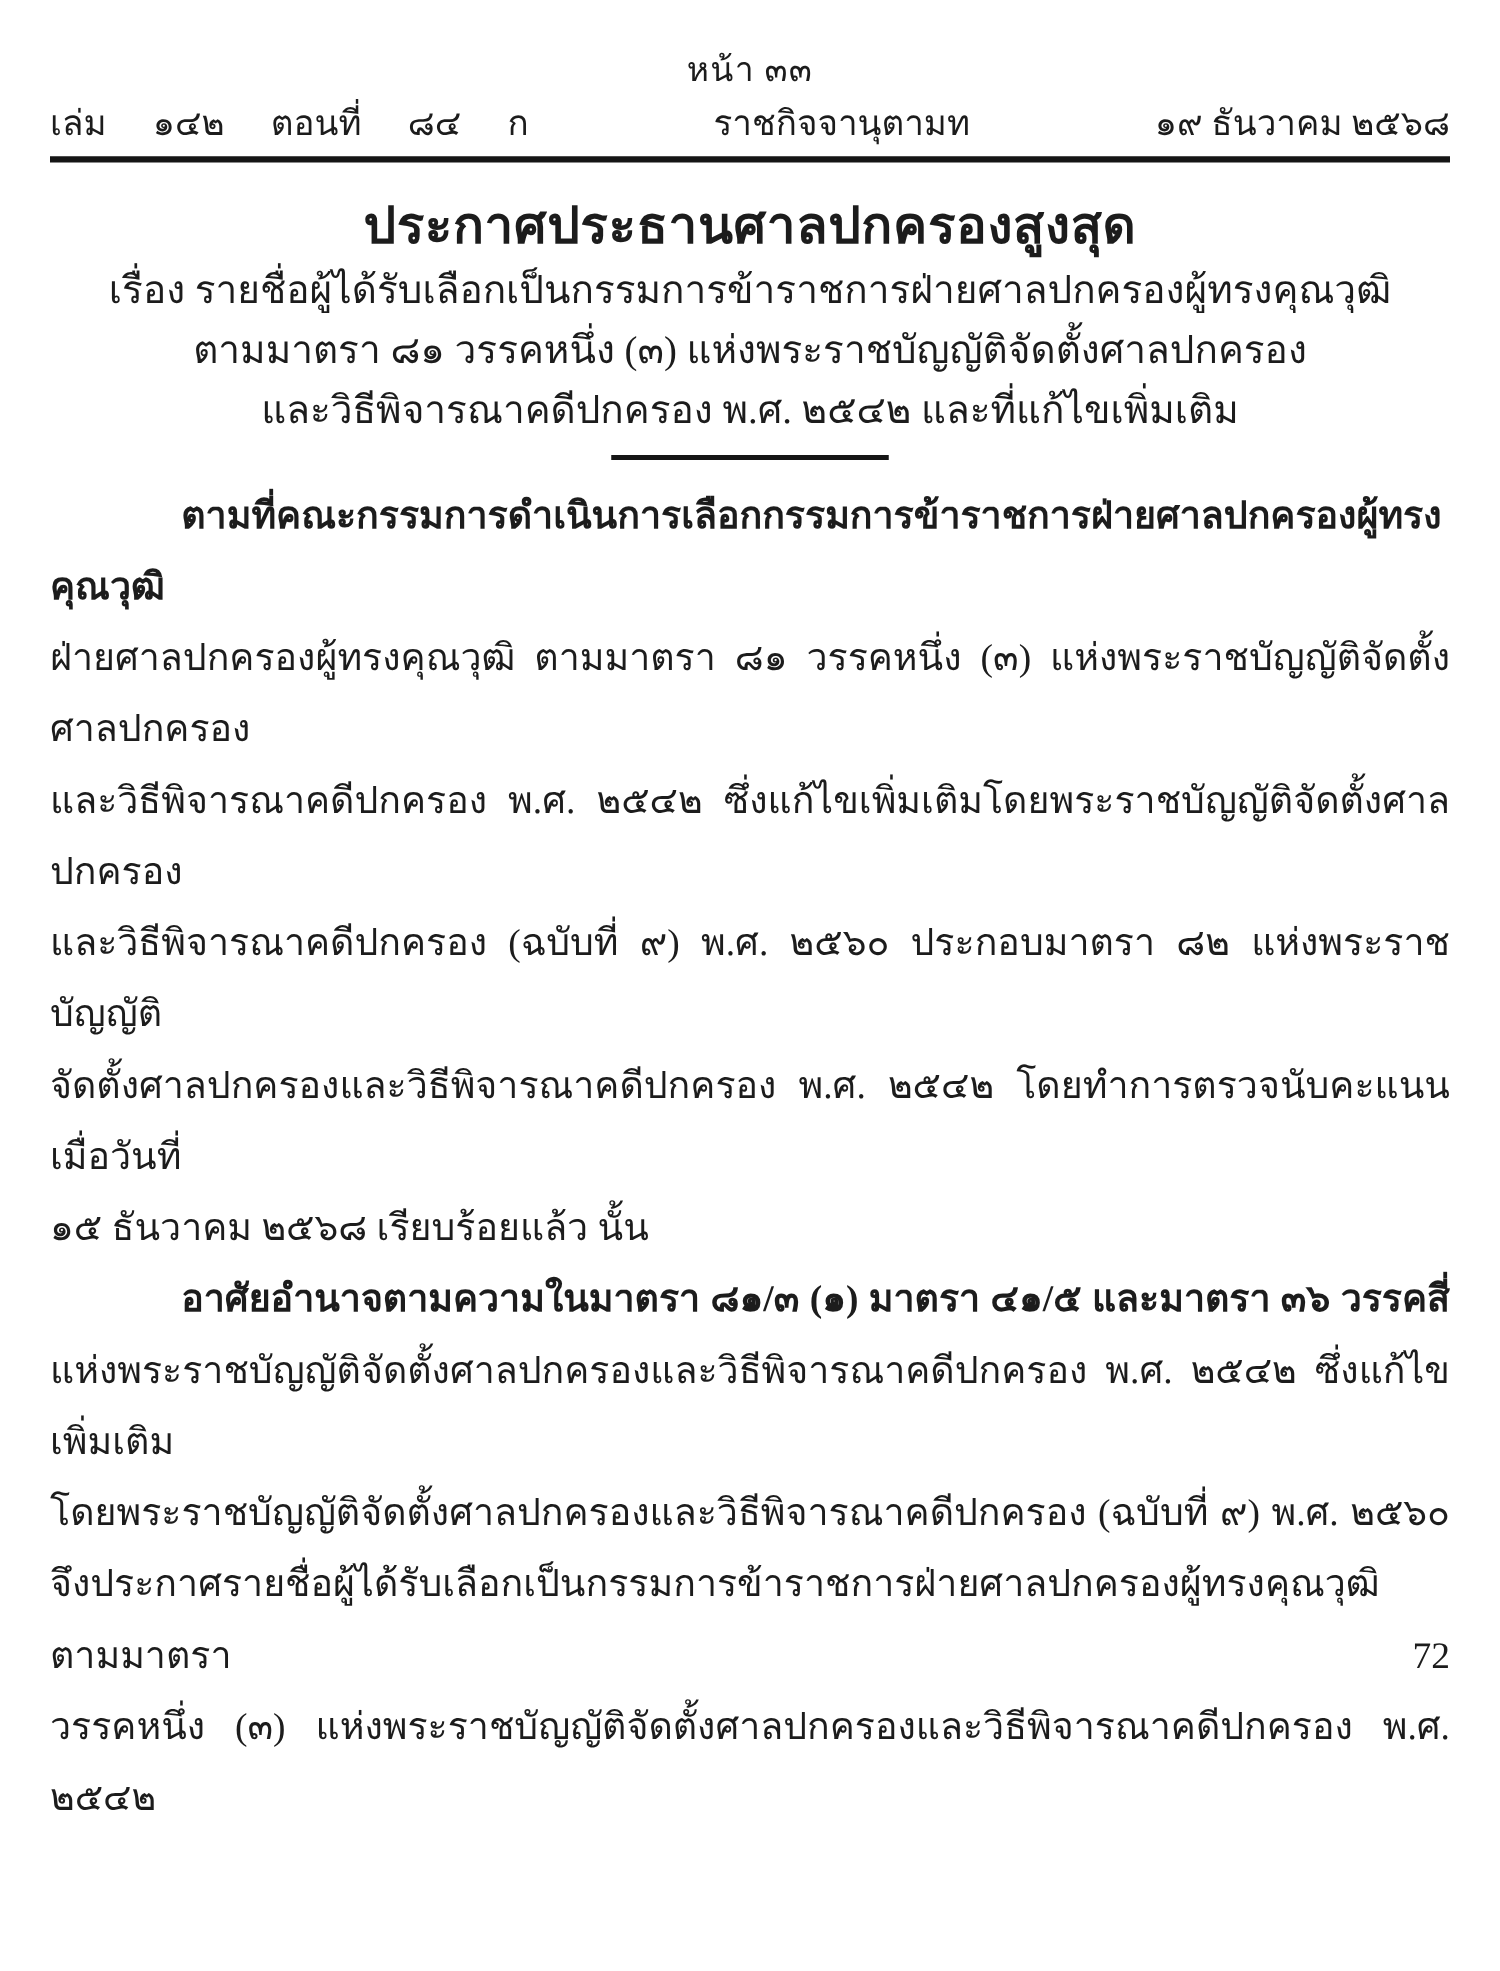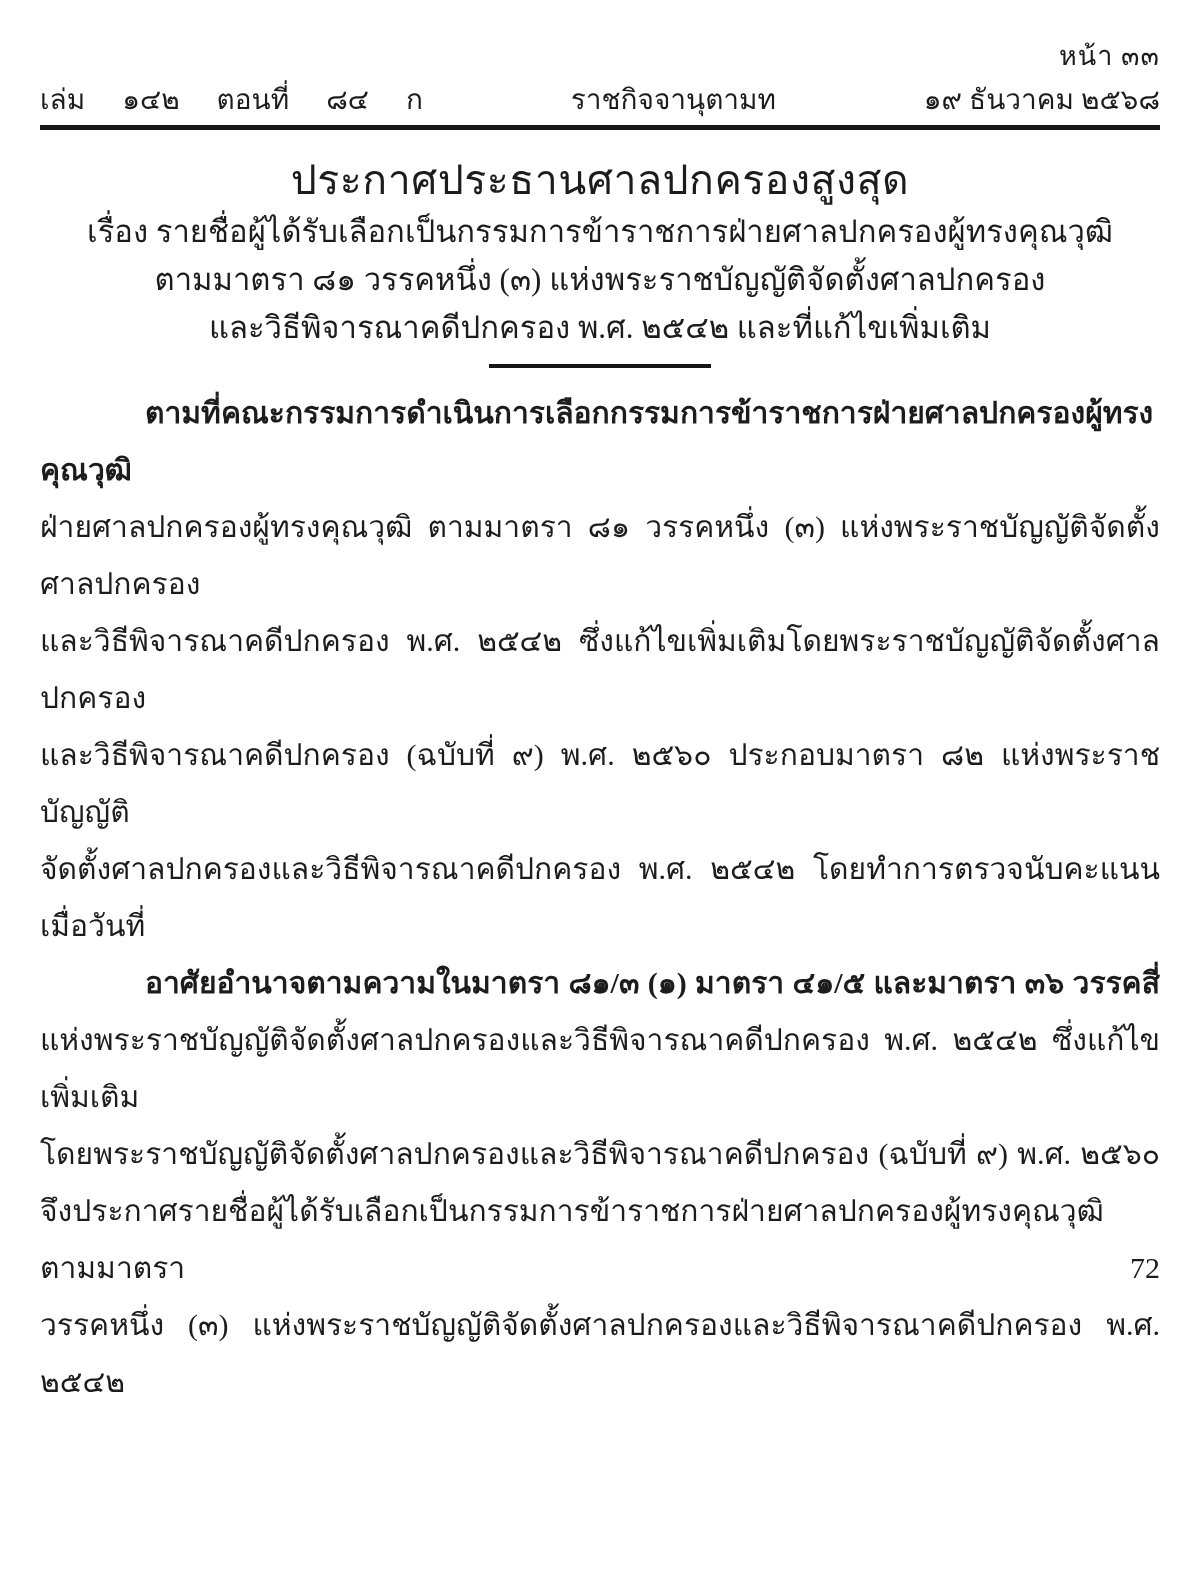--- a/index.html
+++ b/index.html
@@ -13,21 +13,21 @@
     width: 1200px;
     height: 1577px;
     background: #ffffff;
     overflow: hidden;
   }
   .content {
     padding: 36px 40px 0 40px;
   }
   
   .page-label {
-    text-align: right;
+    text-align: center;
     font-size: 27px;
     line-height: 40px;
     letter-spacing: 1px;
   }
   .header-row {
     display: flex;
     align-items: baseline;
     justify-content: space-between;
     font-size: 28px;
     line-height: 44px;
@@ -42,20 +42,21 @@
     background: #151515;
     margin-top: 3px;
   }
   
   .title-block { text-align: center; }
   .doc-title {
     font-size: 41px;
     line-height: 56px;
     margin-top: 22px;
     letter-spacing: 0.5px;
+    font-weight: bold;
   }
   .subject-line {
     font-size: 31px;
     line-height: 48px;
   }
   .subject-line:first-of-type { margin-top: 6px; }
   .divider-rule {
     width: 222px;
     height: 4px;
     background: #151515;
@@ -105,20 +106,21 @@
       <div class="divider-rule"></div>
     </div>
 
     <div class="body-block">
 
       <div class="line first">ตามที่คณะกรรมการดำเนินการเลือกกรรมการข้าราชการฝ่ายศาลปกครองผู้ทรงคุณวุฒิ</div>
       <div class="line">ฝ่ายศาลปกครองผู้ทรงคุณวุฒิ  ตามมาตรา  ๘๑  วรรคหนึ่ง  (๓)  แห่งพระราชบัญญัติจัดตั้งศาลปกครอง</div>
       <div class="line">และวิธีพิจารณาคดีปกครอง  พ.ศ.  ๒๕๔๒  ซึ่งแก้ไขเพิ่มเติมโดยพระราชบัญญัติจัดตั้งศาลปกครอง</div>
       <div class="line">และวิธีพิจารณาคดีปกครอง  (ฉบับที่  ๙)  พ.ศ.  ๒๕๖๐  ประกอบมาตรา  ๘๒  แห่งพระราชบัญญัติ</div>
       <div class="line">จัดตั้งศาลปกครองและวิธีพิจารณาคดีปกครอง  พ.ศ.  ๒๕๔๒  โดยทำการตรวจนับคะแนน  เมื่อวันที่</div>
+      <div class="line last">๑๕  ธันวาคม  ๒๕๖๘  เรียบร้อยแล้ว  นั้น</div>
 
       <div class="line first">อาศัยอำนาจตามความในมาตรา  ๘๑/๓  (๑)  มาตรา  ๔๑/๕  และมาตรา  ๓๖  วรรคสี่</div>
       <div class="line">แห่งพระราชบัญญัติจัดตั้งศาลปกครองและวิธีพิจารณาคดีปกครอง  พ.ศ.  ๒๕๔๒  ซึ่งแก้ไขเพิ่มเติม</div>
       <div class="line">โดยพระราชบัญญัติจัดตั้งศาลปกครองและวิธีพิจารณาคดีปกครอง  (ฉบับที่  ๙)  พ.ศ.  ๒๕๖๐</div>
       <div class="line">จึงประกาศรายชื่อผู้ได้รับเลือกเป็นกรรมการข้าราชการฝ่ายศาลปกครองผู้ทรงคุณวุฒิ  ตามมาตรา  72</div>
       <div class="line">วรรคหนึ่ง  (๓)  แห่งพระราชบัญญัติจัดตั้งศาลปกครองและวิธีพิจารณาคดีปกครอง  พ.ศ.  ๒๕๔๒</div>
 
     </div>
   </div>
 </div>

